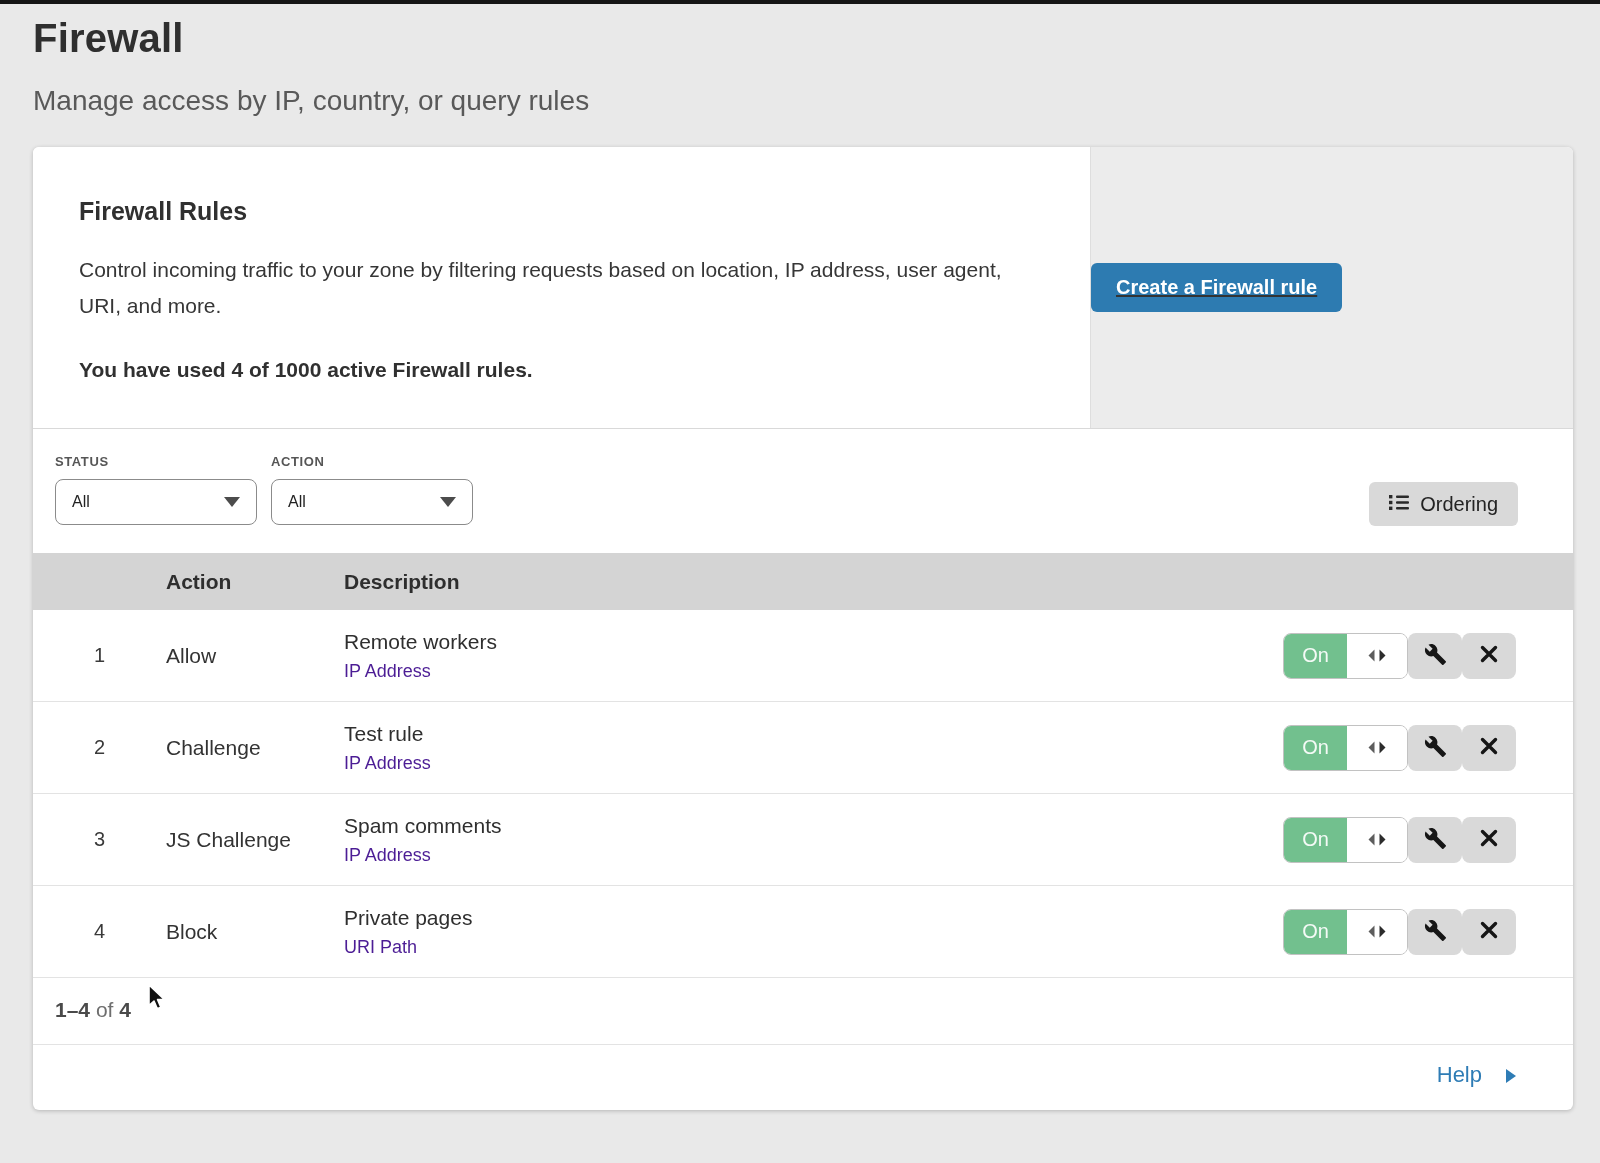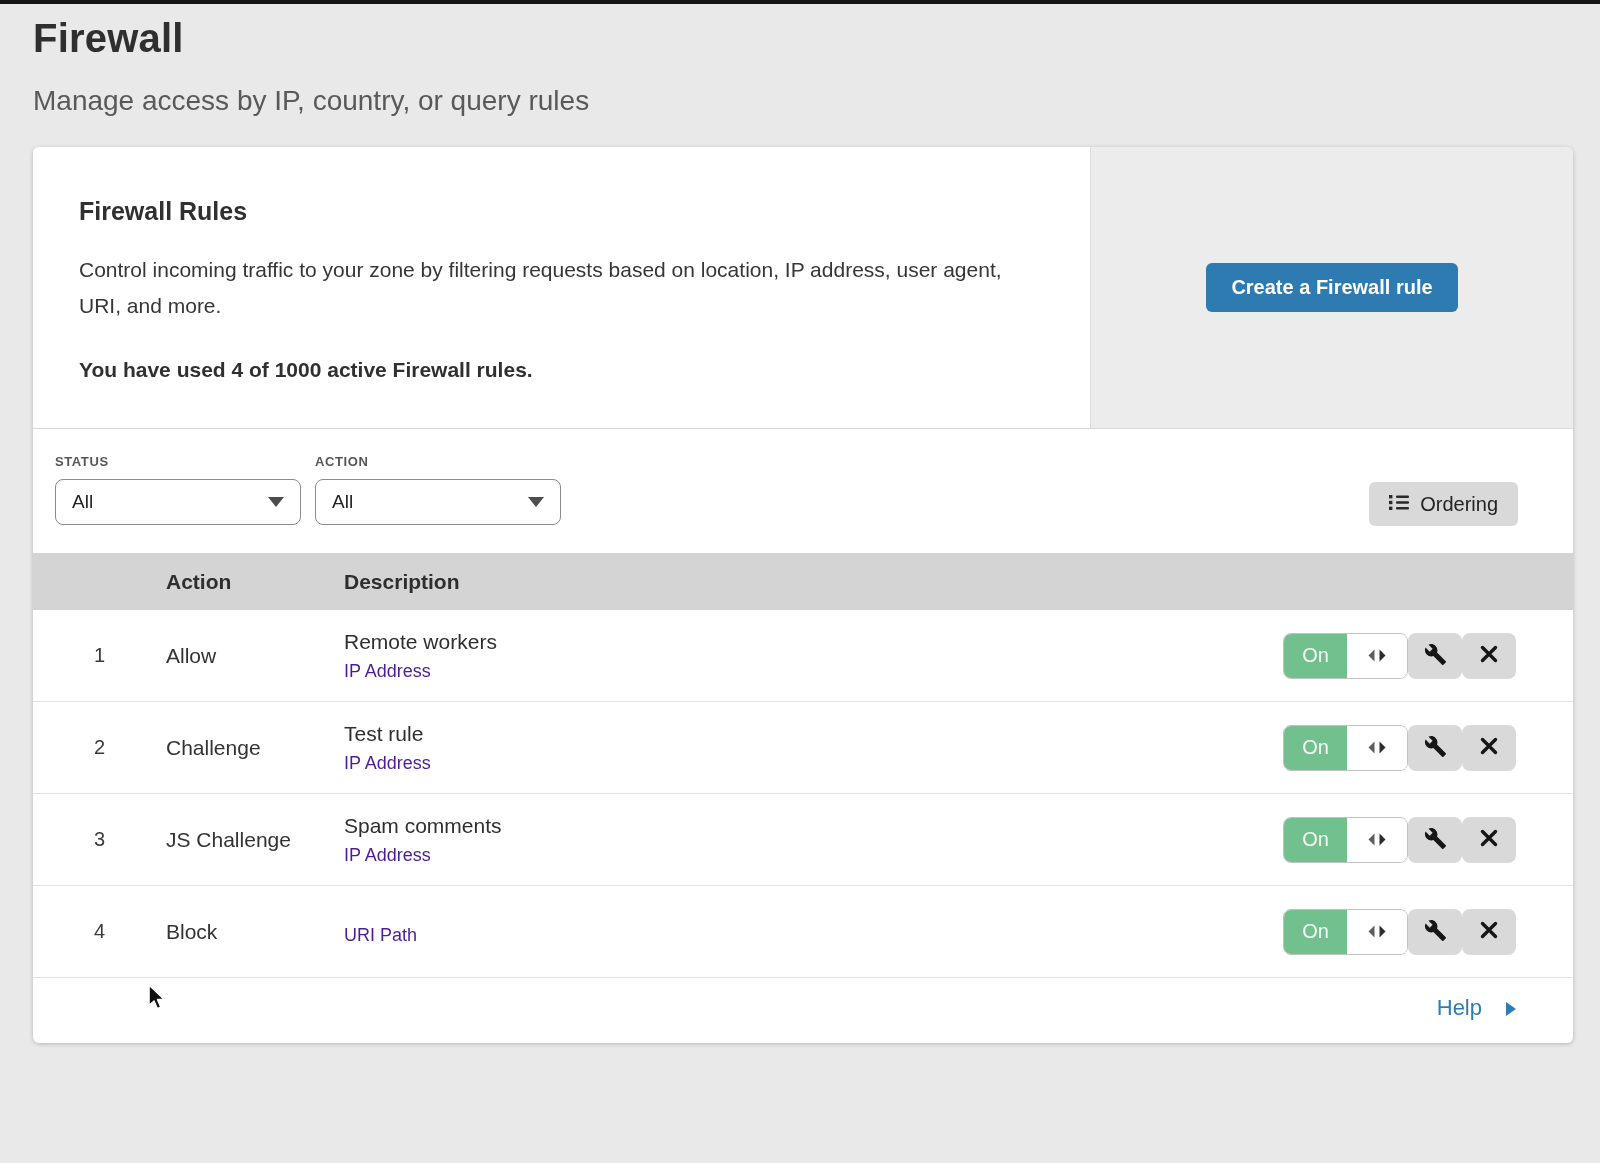--- a/index.html
+++ b/index.html
@@ -27,21 +27,21 @@
   }
 
   
   .overview { display:flex; border-bottom:1px solid #d9d9d9; min-height:282px; }
   .overview-left { width:1057px; padding:50px 66px 40px 46px; background:#fff; }
   .overview-heading { font-size:25px; font-weight:700; color:#303030; }
   .overview-desc { margin-top:26px; font-size:21px; line-height:1.72; color:#363636; max-width:950px; }
   .overview-usage { margin-top:34px; font-size:21px; font-weight:700; color:#303030; }
   .overview-right {
     flex:1; background:#ececec; border-left:1px solid #dedede;
-    display:flex; align-items:center; justify-content:center;
+    display:flex; align-items:center; justify-content:flex-start;text-decoration:underline;
   }
   .create-btn {
     background:#2d7bb1; color:#fff; border:none; cursor:pointer;
     font-family:inherit; font-size:20px; font-weight:700;
     padding:13px 25px; border-radius:6px;
   }
 
   
   .filters { position:relative; padding:25px 22px 28px 22px; display:flex; gap:14px; }
   .filter-group { display:flex; flex-direction:column; }
@@ -51,23 +51,23 @@
   }
   .search-wrap { position:relative; width:585px; }
   .search-input {
     width:100%; height:46px; border:1px solid #949494; border-radius:8px;
     padding:0 14px 0 42px; font-family:inherit; font-size:20px; color:#333;
     background:#fff; outline:none;
   }
   .search-input::placeholder { color:#8a8a8a; }
   .search-icon { position:absolute; left:13px; top:12px; }
   .select-box {
-    width:246px; height:46px; border:1px solid #8b8b8b; border-radius:8px;
+    width:202px; height:46px; border:1px solid #8b8b8b; border-radius:8px;
     background:#fff; display:flex; align-items:center; justify-content:space-between;
-    padding:8px 16px; font-size:19px; color:#222; cursor:pointer;
+    padding:8px 16px; font-size:16px; color:#222; cursor:pointer;
   }
   .caret-down {
     width:0; height:0; border-left:8px solid transparent;
     border-right:8px solid transparent; border-top:10px solid #4c4c4c;
   }
   .ordering-btn {
     position:absolute; right:55px; top:53px;
     display:flex; align-items:center; gap:10px;
     background:#d9d9d9; border:none; border-radius:6px; cursor:pointer;
     height:44px; padding:0 20px; font-family:inherit; font-size:20px; color:#232323;
@@ -288,20 +288,21 @@
             </svg>
           </span>
         </button>
       </div>
     </div>
 
     <div class="t-row rule-row">
       <div class="cell-num">4</div>
       <div class="cell-action">Block</div>
       <div class="cell-desc">
+        <div class="desc-main">Private pages</div>
         <div class="desc-sub">URI Path</div>
       </div>
       <div class="cell-controls">
         <div class="toggle">
           <span class="toggle-on">On</span>
           <span class="toggle-arrows">
             <svg width="22" height="15" viewBox="0 0 22 15">
               <path d="M8.5 1.5 L2.5 7.5 L8.5 13.5 Z" fill="#5d5d5d"></path>
               <path d="M13.5 1.5 L19.5 7.5 L13.5 13.5 Z" fill="#2c2c2c"></path>
             </svg>
@@ -318,20 +319,27 @@
           <span>
             <svg width="20" height="20" viewBox="0 0 20 20">
               <path d="M3.5 3.5 L16.5 16.5 M16.5 3.5 L3.5 16.5" stroke="#161616" stroke-width="3.4" stroke-linecap="round"></path>
             </svg>
           </span>
         </button>
       </div>
     </div>
   </section>
 
+  <section class="pagination">
+    <span class="pagination-text">
+      <span class="strong">1–4</span>
+      <span>of</span>
+      <span class="strong">4</span>
+    </span>
+  </section>
 
   <section class="card-footer">
     <span class="help-label">Help</span>
     <span class="help-caret"></span>
   </section>
 </div>
 
 <span class="mouse-cursor">
   <svg width="26" height="30" viewBox="0 0 26 30">
     <path d="M6 2 L6 22.5 L11 18 L14.3 25.8 L17.8 24.2 L14.6 16.6 L21.3 16.3 Z" fill="#111" stroke="#fff" stroke-width="1.6" stroke-linejoin="round"></path>

